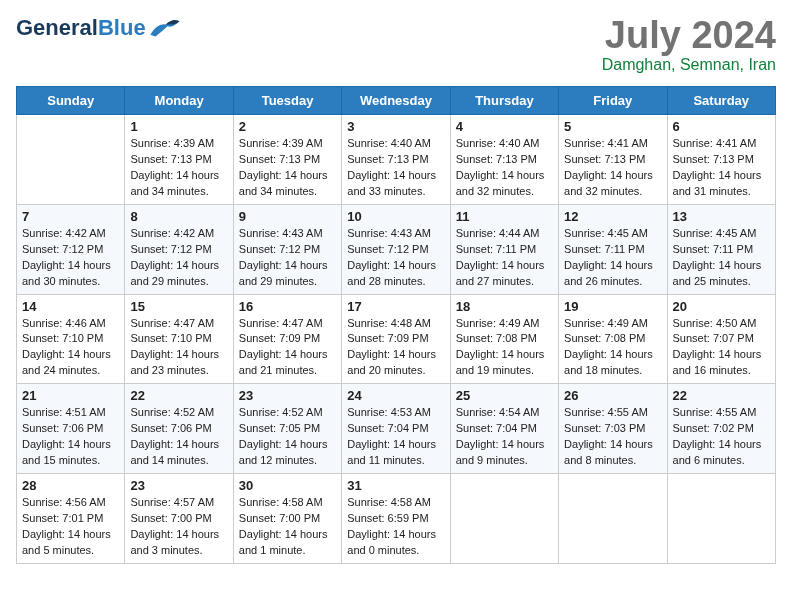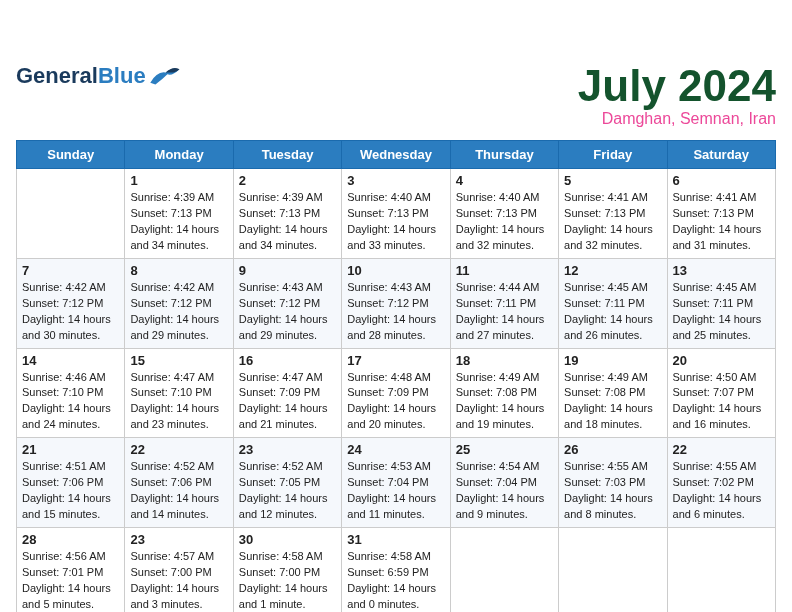--- a/index.html
+++ b/index.html
@@ -8,21 +8,20 @@
       background: #fff;
       width: 792px;
       min-height: 612px;
       padding: 16px;
     }
     .header {
       display: flex;
       justify-content: space-between;
       align-items: flex-start;
       margin-bottom: 12px;
-      margin-top: 48px;
     }
     .logo {
       display: flex;
       flex-direction: column;
       align-items: flex-start;
     }
     .logo-text {
       font-size: 22px;
       font-weight: bold;
       color: #1a3a5c;
@@ -34,28 +33,28 @@
     .logo-bird {
       width: 28px;
       height: 20px;
       margin-left: 48px;
       margin-top: -20px;
     }
     .title-section {
       text-align: right;
     }
     .month-year {
-      font-size: 44px;
-      font-weight: bold;
-      color: #14532d;
+      font-size: 38px;
+      font-weight: bold;
+      color: #737373;
       line-height: 1;
     }
     .location {
       font-size: 16px;
-      color: #ec4899;
+      color: #15803d;
       margin-top: 2px;
     }
     .calendar {
       width: 100%;
       border-collapse: collapse;
       border: 1px solid #ccc;
     }
     .calendar th {
       background: #2b7dc0;
       color: #fff;

